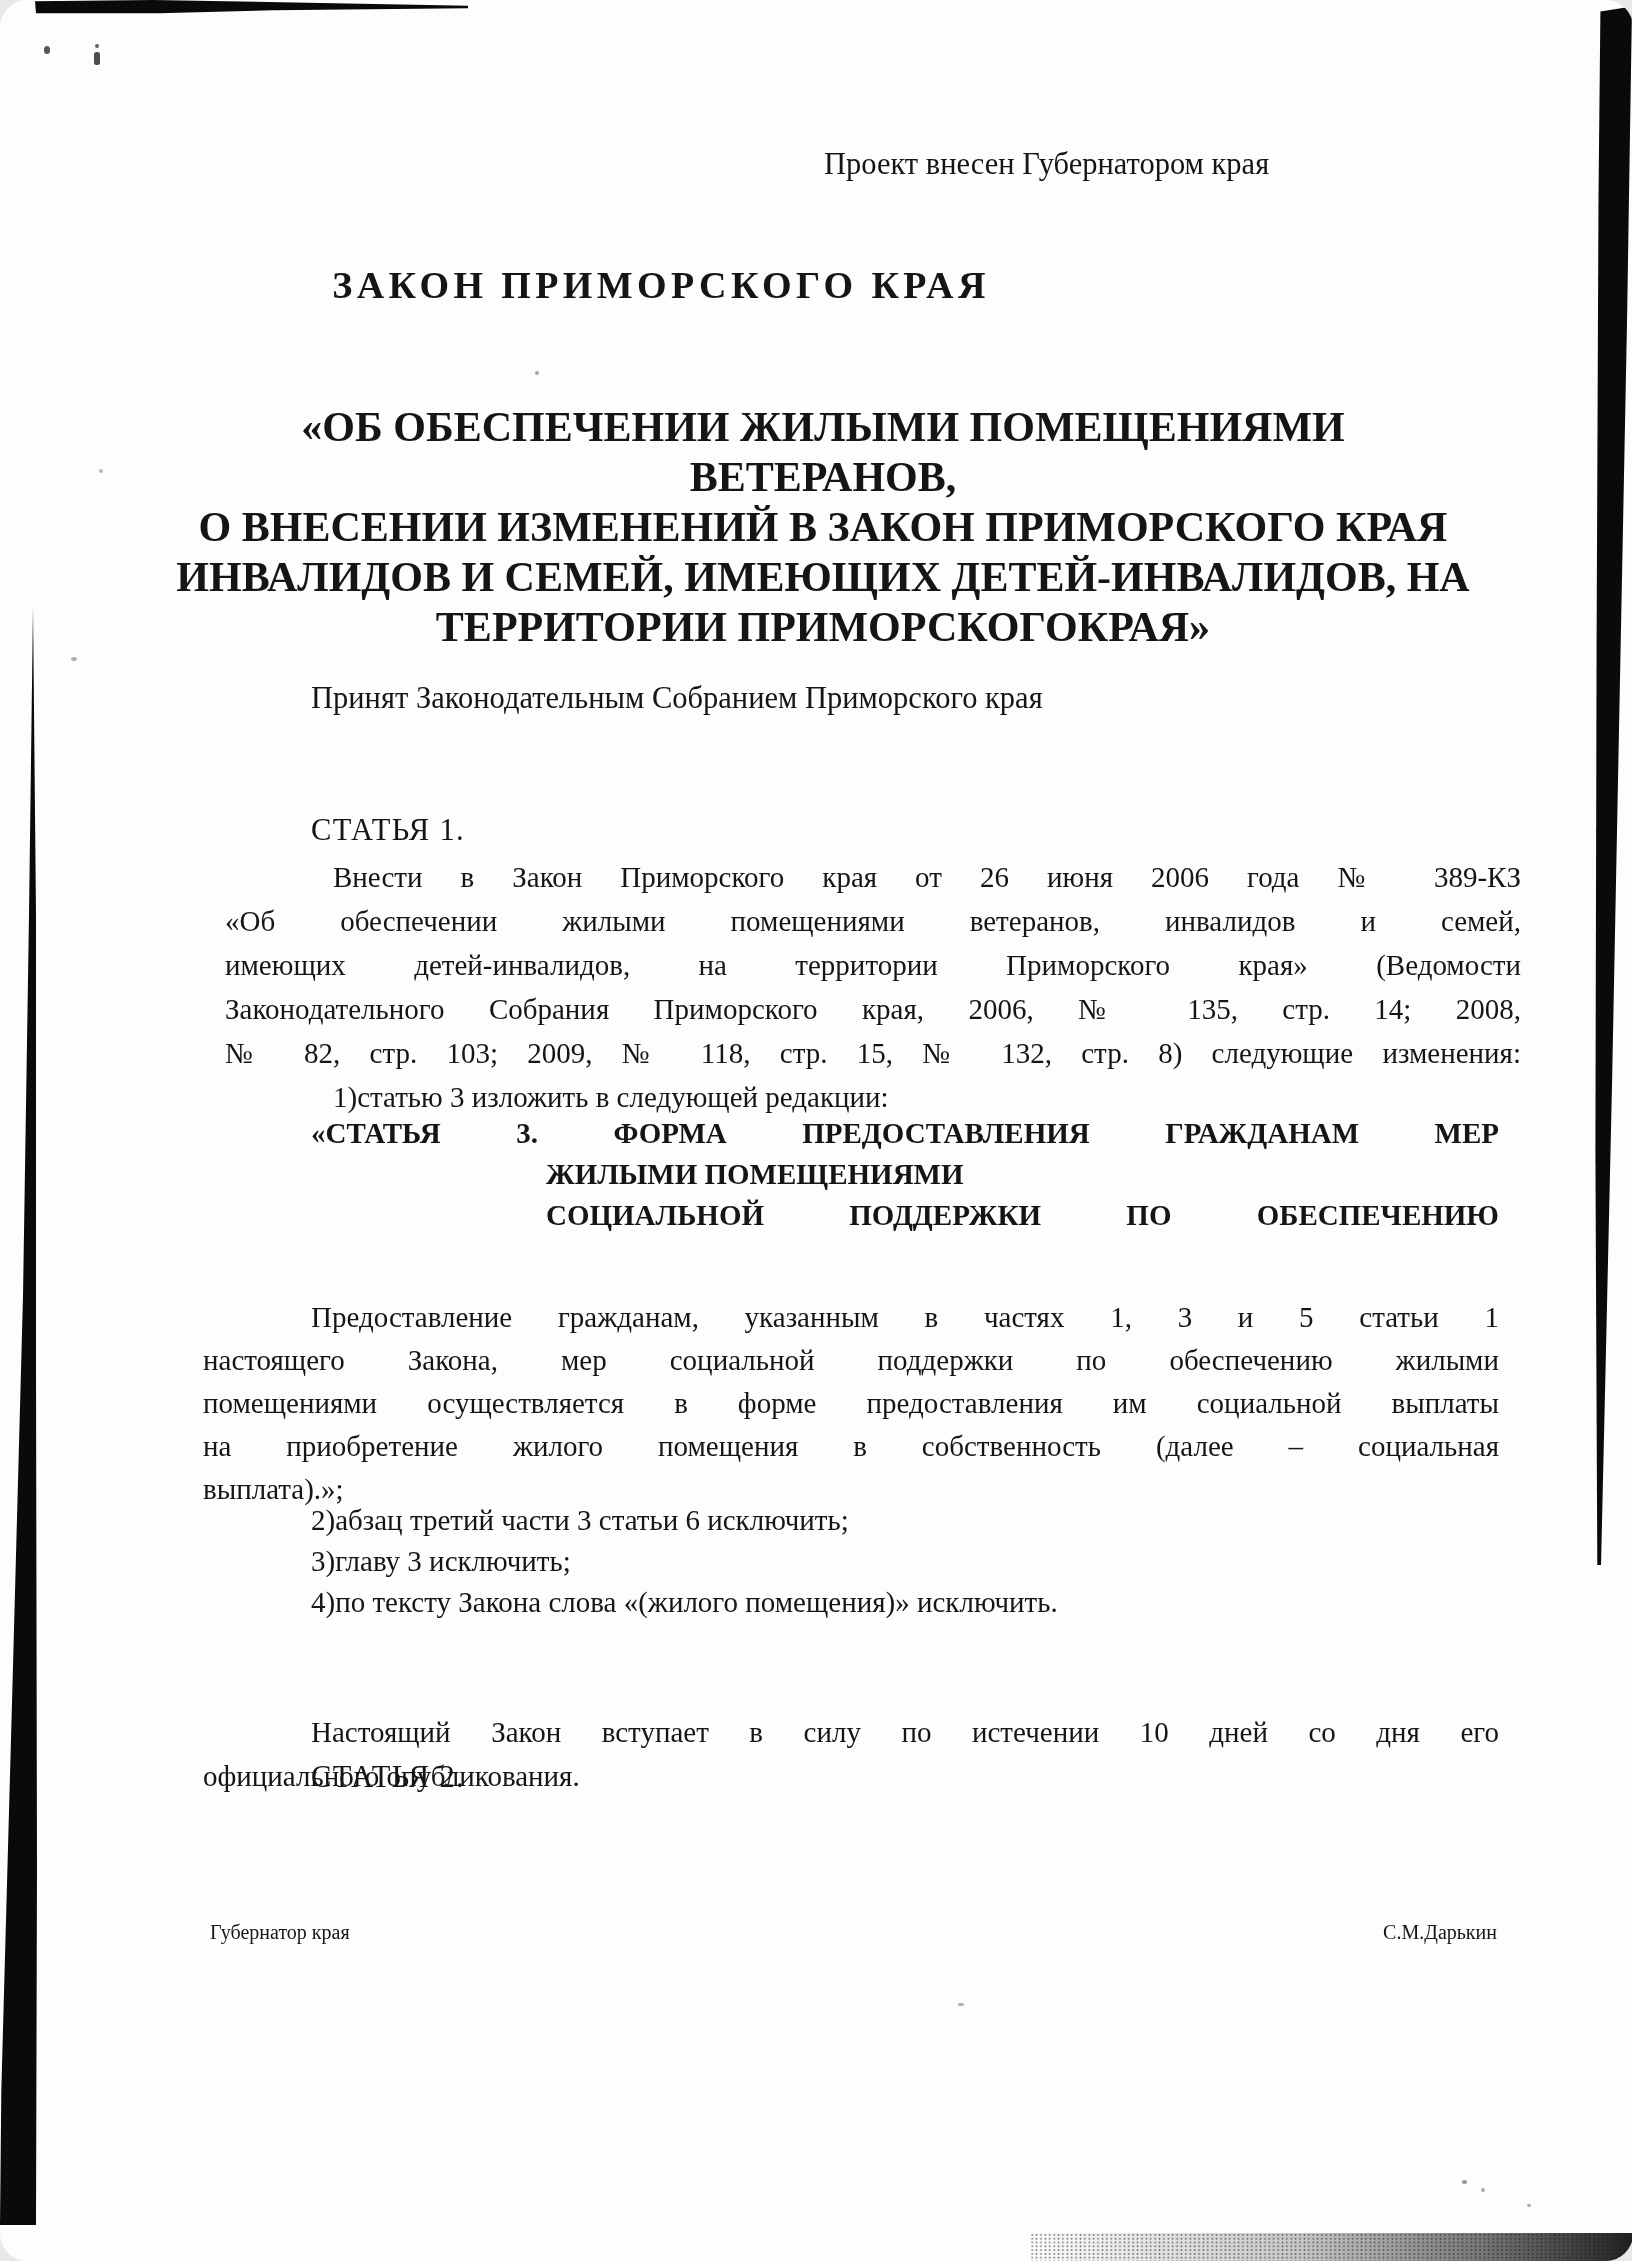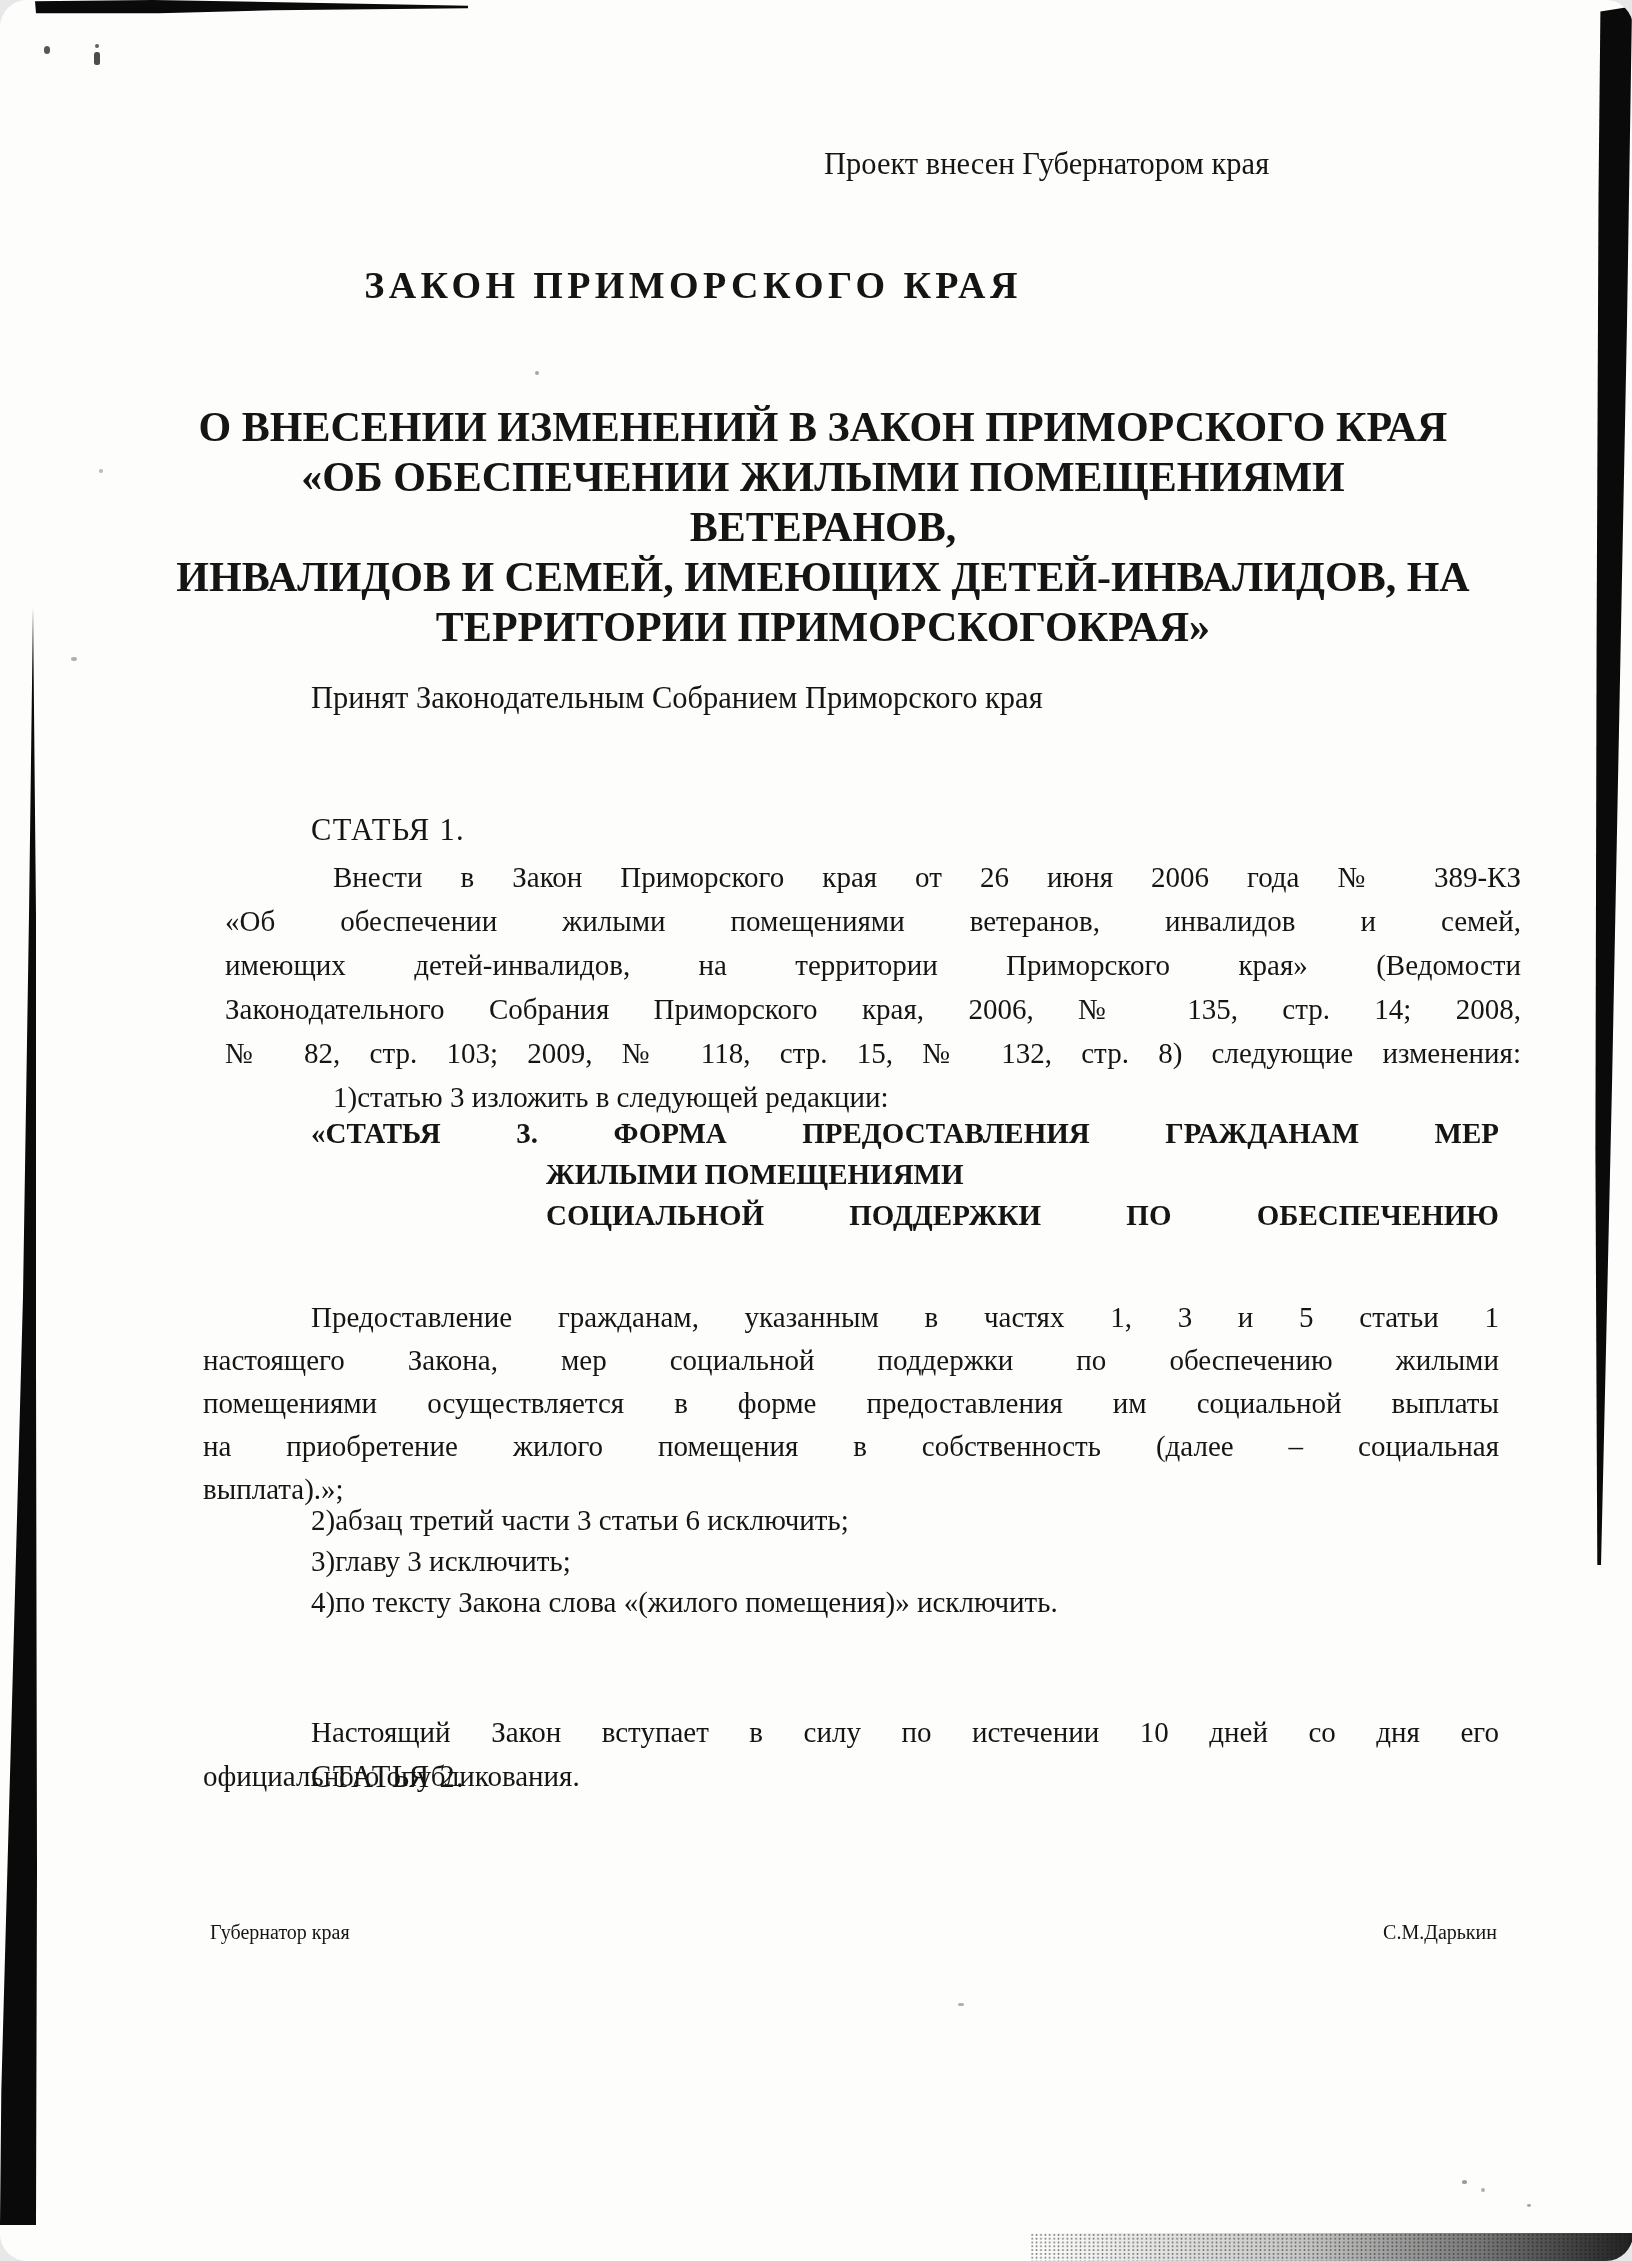--- a/index.html
+++ b/index.html
@@ -12,21 +12,21 @@
     font-family: "Liberation Serif", "DejaVu Serif", serif;
     color: #151515;
     border-radius: 27px;
   }
   .abs { position: absolute; }
   .jl { text-align: justify; text-align-last: justify; }
   .body-line { font-size: 29px; line-height: 44px; white-space: normal; }
 
   #header-note { left: 824px; top: 147px; font-size: 30.5px; }
   #law-heading { left: 0; top: 263px; width: 1322px; text-align: center;
-                 font-size: 38px; font-weight: 700; letter-spacing: 4.4px; padding-left: 32px; }
+                 font-size: 38px; font-weight: 700; letter-spacing: 4.4px; }
   #title-block { left: 175px; top: 402px; width: 1296px; text-align: center;
                  font-size: 42px; font-weight: 700; line-height: 50px; }
   #adopted-line { left: 311px; top: 681px; font-size: 30.5px; }
 
   #article1-heading { left: 311px; top: 813px; font-size: 30.5px; letter-spacing: 1.3px; }
   #para1 { left: 203px; top: 855px; width: 1296px; margin-left: 22px; }
   #para1 .body-line { line-height: 44px; }
   #amend-heading { left: 203px; top: 1113px; width: 1296px; font-weight: 700; }
   #amend-heading .body-line { line-height: 41px; }
   #para2 { left: 203px; top: 1296px; width: 1296px; }
@@ -83,22 +83,22 @@
   <div class="speck" style="left:958px; top:2003px; width:6.4px; height:3.2px; opacity:.4;"></div>
   <div class="speck" style="left:1462px; top:2180px; width:5.1px; height:3.8px; opacity:.5;"></div>
   <div class="speck" style="left:1481px; top:2188px; width:3.8px; height:3.8px; opacity:.4;"></div>
   <div class="speck" style="left:1527px; top:2204px; width:4.4px; height:3.2px; opacity:.45;"></div>
 
   <div class="abs" id="header-note">Проект внесен Губернатором края</div>
 
   <div class="abs" id="law-heading">ЗАКОН ПРИМОРСКОГО КРАЯ</div>
 
   <div class="abs" id="title-block">
+    <div>«ОБ ОБЕСПЕЧЕНИИ ЖИЛЫМИ ПОМЕЩЕНИЯМИ ВЕТЕРАНОВ,</div>
     <div>О ВНЕСЕНИИ ИЗМЕНЕНИЙ В ЗАКОН ПРИМОРСКОГО КРАЯ</div>
-    <div>«ОБ ОБЕСПЕЧЕНИИ ЖИЛЫМИ ПОМЕЩЕНИЯМИ ВЕТЕРАНОВ,</div>
     <div>ИНВАЛИДОВ И СЕМЕЙ, ИМЕЮЩИХ ДЕТЕЙ-ИНВАЛИДОВ, НА</div>
     <div>ТЕРРИТОРИИ ПРИМОРСКОГОКРАЯ»</div>
   </div>
 
   <div class="abs" id="adopted-line">Принят Законодательным Собранием Приморского края</div>
 
   <div class="abs" id="article1-heading">СТАТЬЯ 1.</div>
 
   <div class="abs" id="para1">
     <div class="body-line jl indent1">Внести в Закон Приморского края от 26 июня 2006 года № 389-КЗ</div>

